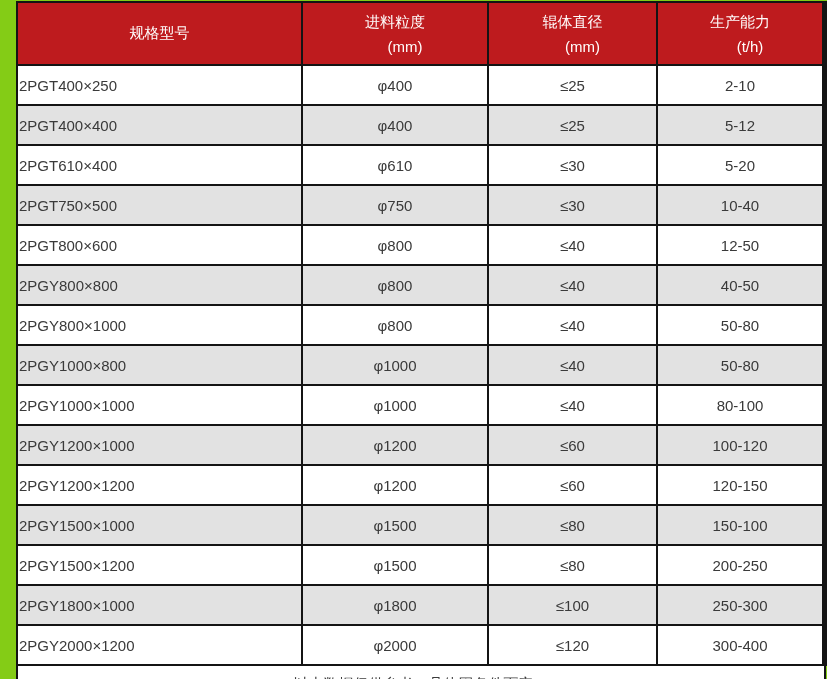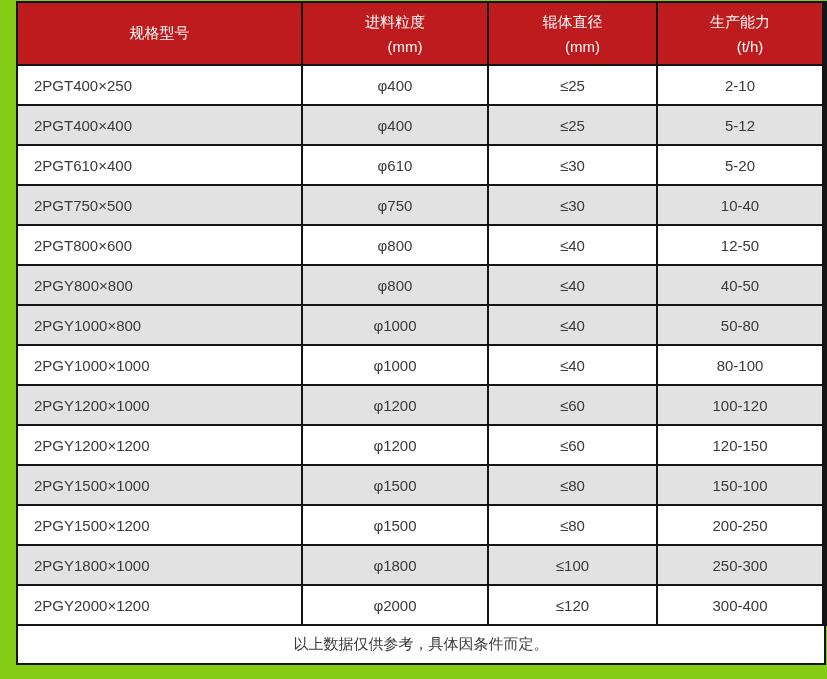--- a/index.html
+++ b/index.html
@@ -40,21 +40,21 @@
   .spec-table tbody td {
     height: 38px;
     font-size: 15px;
     color: #3a3a3a;
     text-align: center;
     vertical-align: middle;
     background: #ffffff;
   }
   .spec-table tbody td.model-cell {
     text-align: left;
-    padding-left: 16px;
+    padding-left: 1px;
   }
   .spec-table tbody tr.alt td { background: #e2e2e2; }
   .spec-table tbody tr.note-row td {
     height: 37px;
     text-align: center;
     background: #ffffff;
     font-size: 15px;
     color: #3a3a3a;
     border-right-width: 2px;
   }
@@ -119,20 +119,26 @@
         <td>φ800</td>
         <td>≤40</td>
         <td>12-50</td>
       </tr>
       <tr class="data-row alt">
         <td class="model-cell">2PGY800×800</td>
         <td>φ800</td>
         <td>≤40</td>
         <td>40-50</td>
       </tr>
+      <tr class="data-row">
+        <td class="model-cell">2PGY800×1000</td>
+        <td>φ800</td>
+        <td>≤40</td>
+        <td>50-80</td>
+      </tr>
       <tr class="data-row alt">
         <td class="model-cell">2PGY1000×800</td>
         <td>φ1000</td>
         <td>≤40</td>
         <td>50-80</td>
       </tr>
       <tr class="data-row">
         <td class="model-cell">2PGY1000×1000</td>
         <td>φ1000</td>
         <td>≤40</td>

